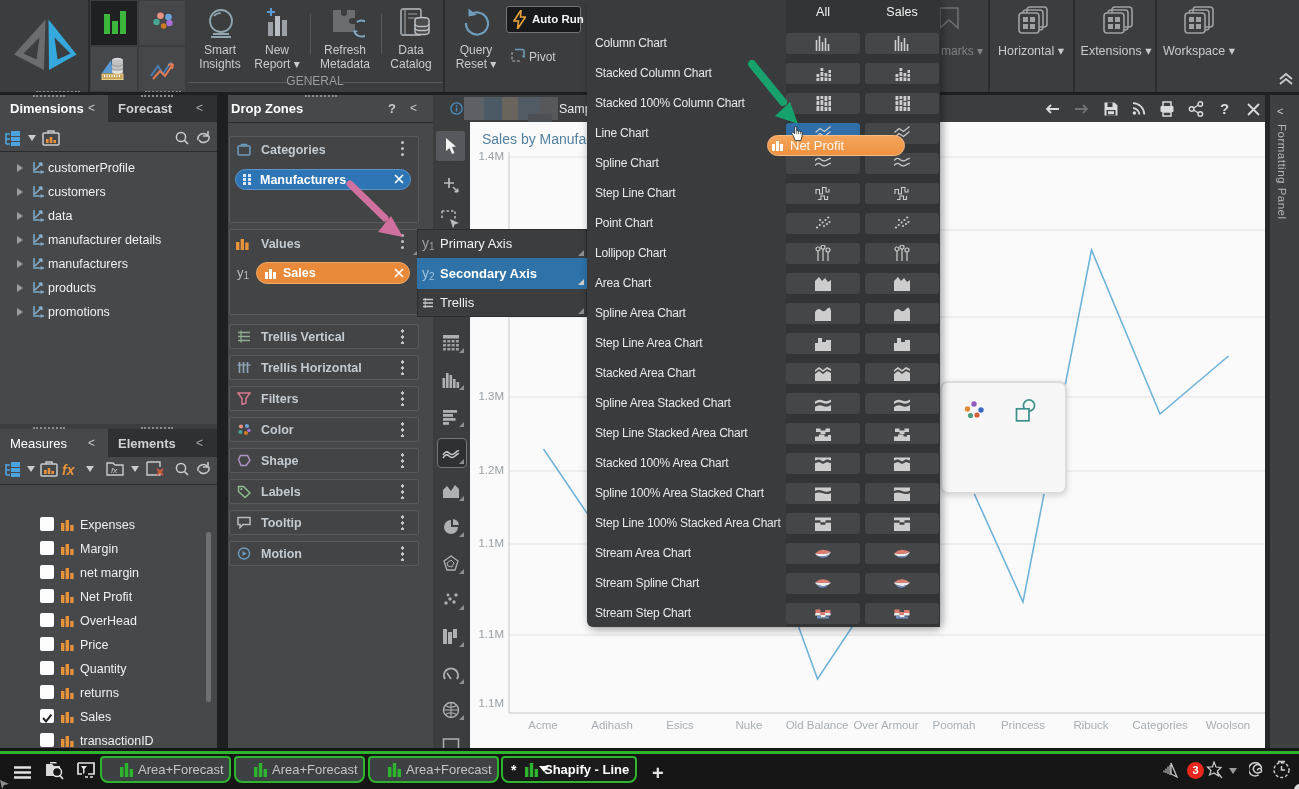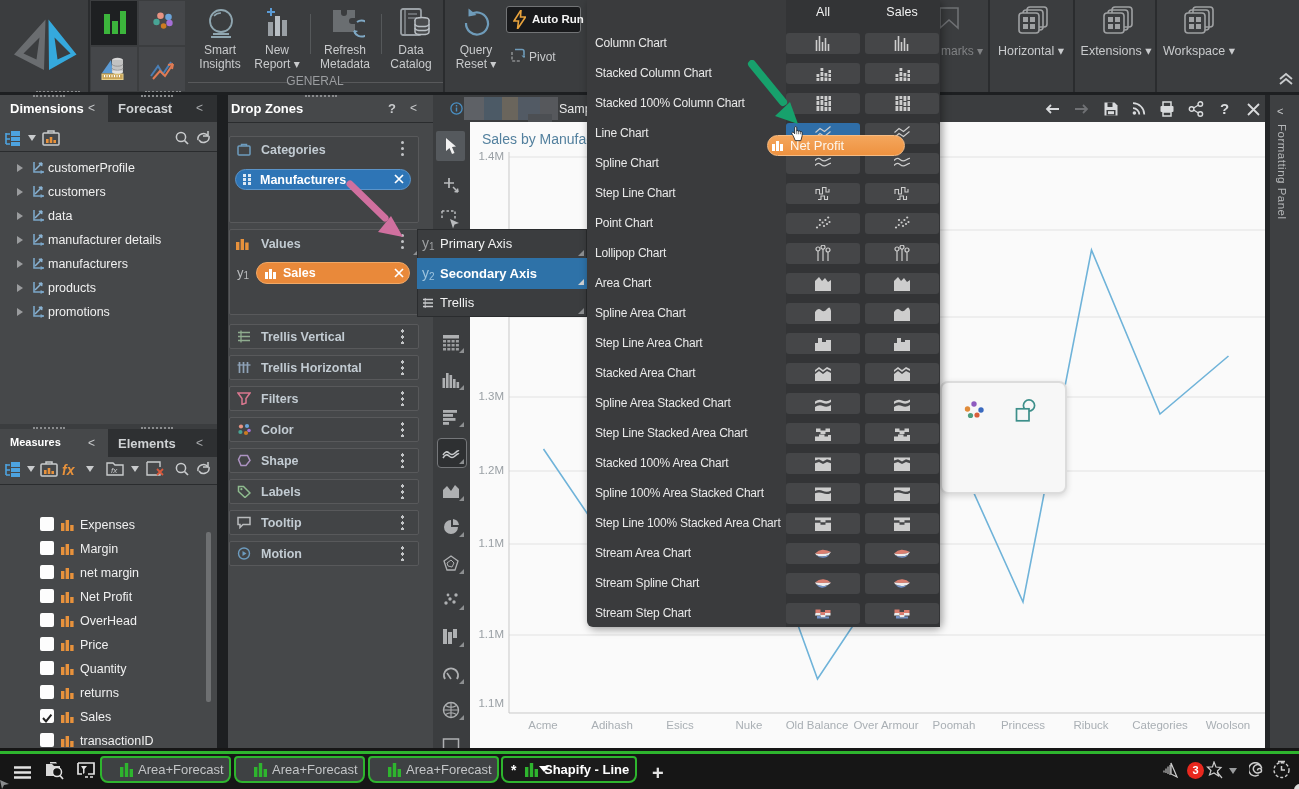--- a/index.html
+++ b/index.html
@@ -255,21 +255,21 @@
 </div>
 <style>
 .tri{position:absolute;left:17px;top:8px;width:0;height:0;border-top:4.5px solid transparent;border-bottom:4.5px solid transparent;border-left:6px solid #9a9c9e;}
 .dax{position:absolute;left:31px;top:5px;width:14px;height:14px;}
 .tlab{position:absolute;left:48px;}
 </style>
 
 
 <div class="abs" style="left:0;top:424px;width:217px;height:5px;background:#3b3d3f"></div>
 <div class="abs" style="left:108px;top:429px;width:109px;height:28px;background:#2e3032"></div>
-<div class="abs" style="left:10px;top:436px;color:#fff;font-size:11px;font-weight:bold">Measures</div>
+<div class="abs" style="left:10px;top:436px;color:#fff;font-size:13px;font-weight:normal">Measures</div>
 <div class="abs" style="left:88px;top:436px;color:#c9cbcd;font-size:12px">&lt;</div>
 <div class="abs" style="left:118px;top:436px;color:#cfd2d4;font-size:13px;font-weight:bold">Elements</div>
 <div class="abs" style="left:196px;top:436px;color:#a9abad;font-size:12px">&lt;</div>
 <div class="abs" style="left:33px;top:427px;width:32px;height:1px;border-top:2px dotted #8a8c8e"></div>
 <div class="abs" style="left:141px;top:427px;width:32px;height:1px;border-top:2px dotted #8a8c8e"></div>
 
 <svg class="ic" style="left:5px;top:462px" width="16" height="15" viewBox="0 0 16 15">
   <path d="M1 2 v11 M1 3 h4 M1 8 h4 M1 13 h4" stroke="#4da3e0" stroke-width="1.6" fill="none"></path>
   <rect x="6" y="0" width="9" height="5" fill="#4da3e0"></rect>
     <rect x="6" y="6" width="9" height="4" fill="#4da3e0"></rect>

